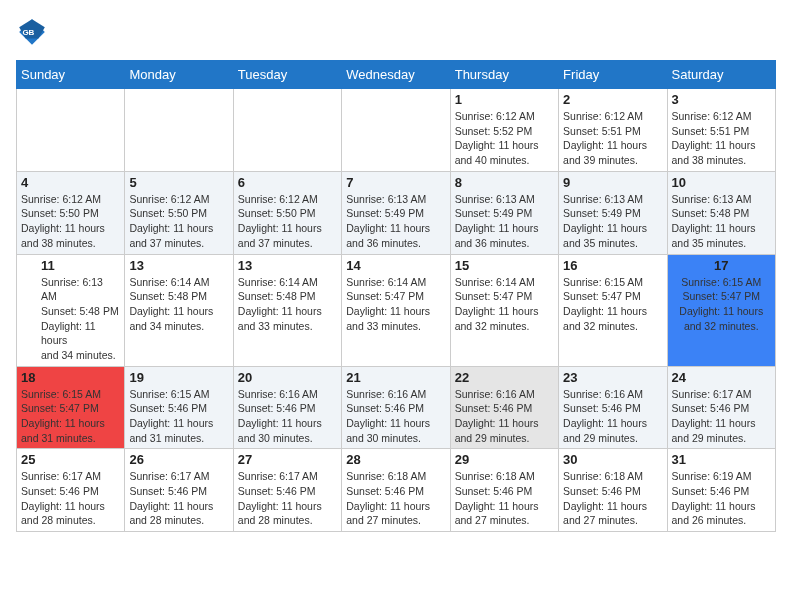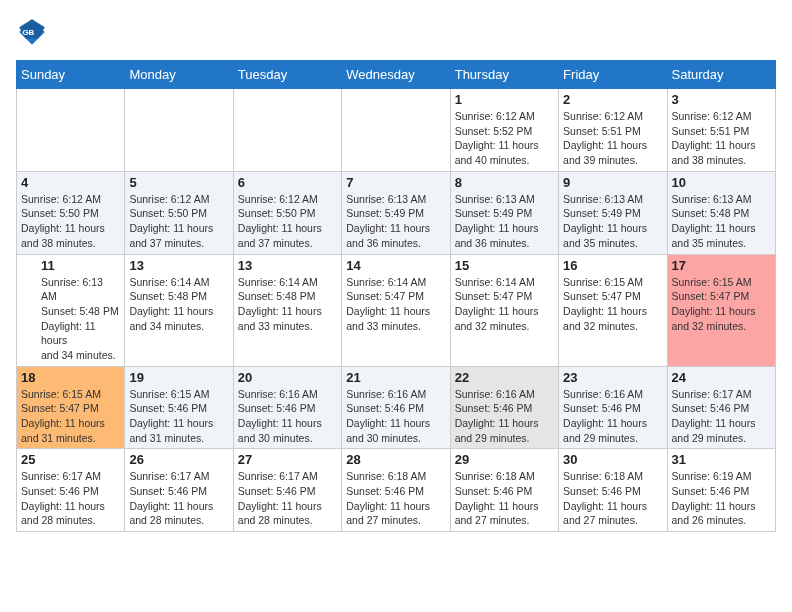--- a/index.html
+++ b/index.html
@@ -237,30 +237,30 @@
 Daylight: 11 hours
 and 32 minutes.</div>
         </td>
         <td style="background: rgb(255, 255, 255);">
           <div class="day-number">16</div>
           <div class="day-info" style="white-space: pre-line;">Sunrise: 6:15 AM
 Sunset: 5:47 PM
 Daylight: 11 hours
 and 32 minutes.</div>
         </td>
-        <td style="background: #fca5a5;">
+        <td style="background: #3b82f6; text-align: center;">
           <div class="day-number">17</div>
           <div class="day-info" style="white-space: pre-line;">Sunrise: 6:15 AM
 Sunset: 5:47 PM
 Daylight: 11 hours
 and 32 minutes.</div>
         </td>
       </tr>
       <tr>
-        <td style="background: #fdba74; margin-left: 46px;">
+        <td style="background: #ef4444; margin-left: 46px;">
           <div class="day-number">18</div>
           <div class="day-info" style="white-space: pre-line;">Sunrise: 6:15 AM
 Sunset: 5:47 PM
 Daylight: 11 hours
 and 31 minutes.</div>
         </td>
         <td style="background: rgb(240, 244, 248);">
           <div class="day-number">19</div>
           <div class="day-info" style="white-space: pre-line;">Sunrise: 6:15 AM
 Sunset: 5:46 PM

